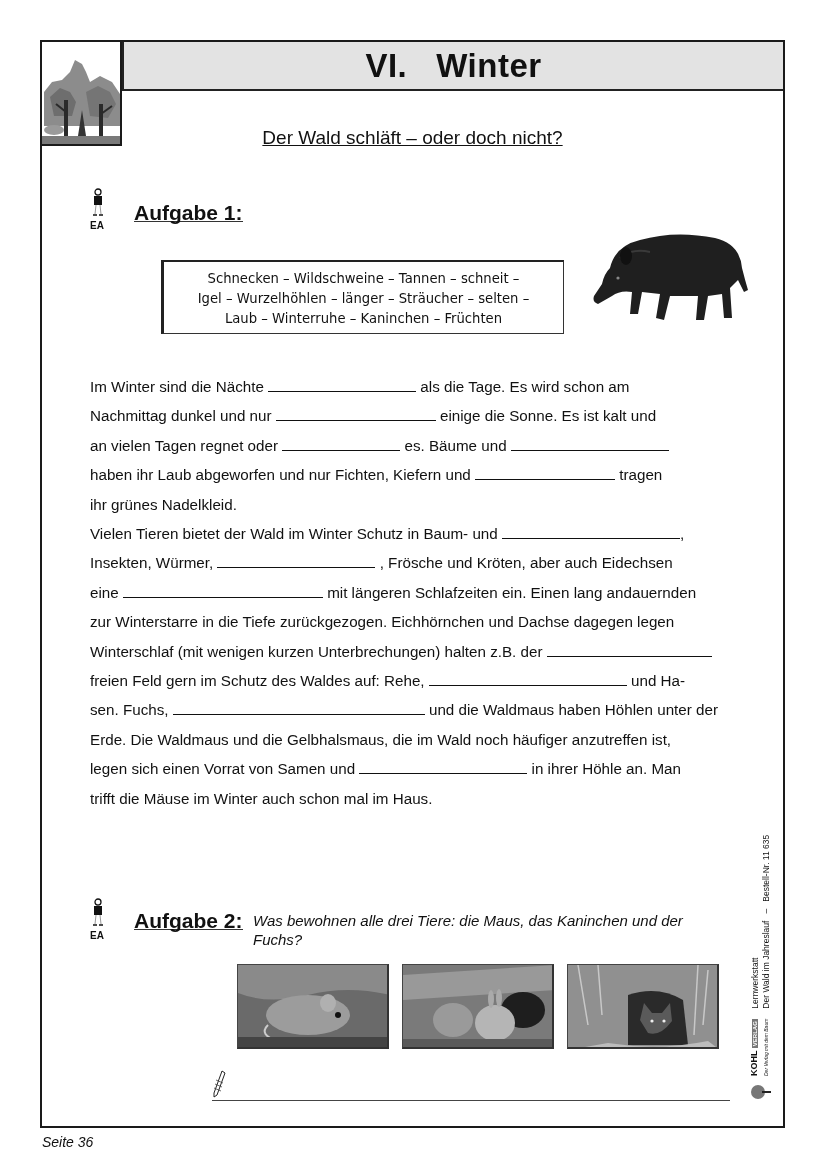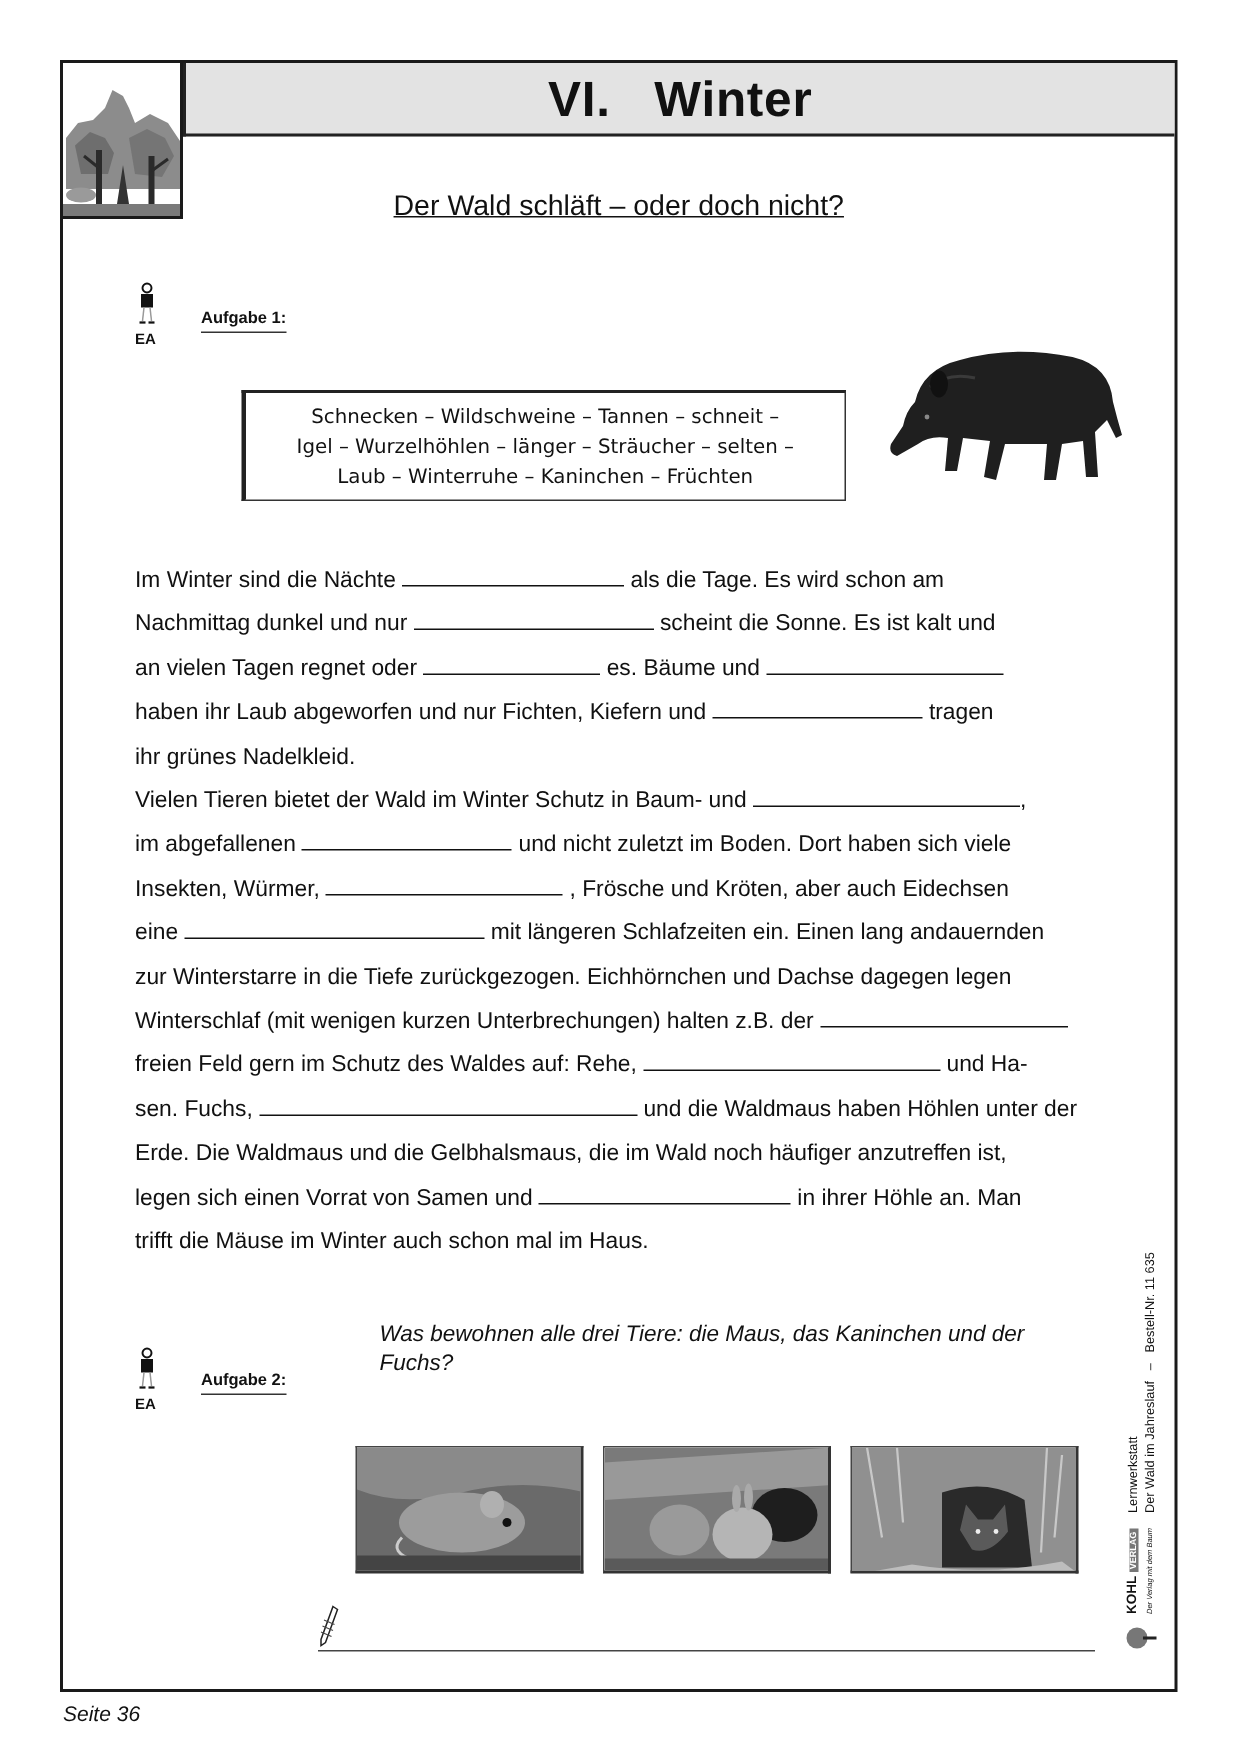--- a/index.html
+++ b/index.html
@@ -10,21 +10,21 @@
   .header-bar { position: absolute; left: 80px; top: 0; right: 0; height: 47px;
                 background: #e3e3e3; border-bottom: 2px solid #222; border-left: 2px solid #222;
                 display: flex; align-items: center; justify-content: center; }
   .header-title { font-size: 33px; font-weight: bold; letter-spacing: 0.5px; }
   .logo-box { position: absolute; left: -2px; top: -2px; width: 82px; height: 106px;
               border: 2px solid #1a1a1a; background: #fff; box-sizing: border-box; overflow: hidden; }
   .subtitle { position: absolute; left: 0; right: 0; top: 85px; text-align: center;
               font-size: 19px; text-decoration: underline; }
   .ea { position: absolute; left: 48px; width: 20px; text-align: left; }
   .ea-label { font-size: 10px; font-weight: bold; display: block; margin-top: -2px; }
-  .task-label { position: absolute; left: 92px; font-size: 11px; font-weight: bold;
+  .task-label { position: absolute; left: 92px; font-size: 21px; font-weight: bold;
                 border-bottom: 1.5px solid #333; line-height: 17px; }
   .task-text { position: absolute; left: 211px; font-size: 15px; font-style: italic; line-height: 19px; }
   .wordbox { position: absolute; left: 119px; top: 218px; width: 403px; height: 74px;
              border: 1px solid #333; border-left: 3px solid #222; border-top: 2px solid #222;
              box-sizing: border-box; text-align: center; font-family: "DejaVu Sans", sans-serif;
              font-size: 13.2px; line-height: 20px; padding-top: 7px; }
   .boar { position: absolute; left: 548px; top: 176px; width: 165px; height: 110px; }
   .infotext { position: absolute; left: 48px; top: 330px; width: 660px;
               font-size: 15.2px; line-height: 29.4px; }
   .infotext p { margin: 0; }
@@ -87,26 +87,25 @@
     <svg width="165" height="110" viewBox="0 0 165 110">
       <path d="M20 50 Q25 28 50 22 Q85 12 125 20 Q150 26 152 50 Q155 62 158 72 L154 74 L148 62 L140 70 L142 100 L134 100 L132 76 L118 78 L114 102 L106 102 L108 78 L80 78 L74 102 L66 100 L70 76 L52 74 L48 96 L40 96 L42 74 Q30 72 22 78 L8 86 Q2 84 4 78 L12 66 Q14 56 20 50 Z" fill="#1f1f1f"></path>
       <path d="M30 40 Q42 30 60 34" stroke="#3a3a3a" stroke-width="2" fill="none"></path>
       <ellipse cx="36" cy="38" rx="6" ry="9" fill="#111"></ellipse>
       <circle cx="28" cy="60" r="1.6" fill="#888"></circle>
     </svg>
   </div>
 
   <div class="infotext" id="infotext">
       <p><span style="white-space: pre;">Im Winter sind die Nächte </span><span class="blank" style="width: 148px;"></span><span style="white-space: pre;"> als die Tage. Es wird schon am</span></p>
-      <p><span style="white-space: pre;">Nachmittag dunkel und nur </span><span class="blank" style="width: 160px;"></span><span style="white-space: pre;"> scheint die Sonne. Es ist kalt und</span></p>
+      <p><span style="white-space: pre;">Nachmittag dunkel und nur </span><span class="blank" style="width: 160px;"></span><span style="white-space: pre;"> einige die Sonne. Es ist kalt und</span></p>
       <p><span style="white-space: pre;">an vielen Tagen regnet oder </span><span class="blank" style="width: 118px;"></span><span style="white-space: pre;"> es. Bäume und </span><span class="blank" style="width: 158px;"></span></p>
       <p><span style="white-space: pre;">haben ihr Laub abgeworfen und nur Fichten, Kiefern und </span><span class="blank" style="width: 140px;"></span><span style="white-space: pre;"> tragen</span></p>
       <p><span style="white-space: pre;">ihr grünes Nadelkleid.</span></p>
       <p><span style="white-space: pre;">Vielen Tieren bietet der Wald im Winter Schutz in Baum- und </span><span class="blank" style="width: 178px;"></span><span style="white-space: pre;">,</span></p>
-      <p><span style="white-space: pre;">im abgefallenen </span><span class="blank" style="width: 140px;"></span><span style="white-space: pre;"> und nicht zuletzt im Boden. Dort haben sich viele</span></p>
       <p><span style="white-space: pre;">Insekten, Würmer, </span><span class="blank" style="width: 158px;"></span><span style="white-space: pre;"> , Frösche und Kröten, aber auch Eidechsen</span></p>
       <p><span style="white-space: pre;">eine </span><span class="blank" style="width: 200px;"></span><span style="white-space: pre;"> mit längeren Schlafzeiten ein. Einen lang andauernden</span></p>
       <p><span style="white-space: pre;">zur Winterstarre in die Tiefe zurückgezogen. Eichhörnchen und Dachse dagegen legen</span></p>
       <p><span style="white-space: pre;">Winterschlaf (mit wenigen kurzen Unterbrechungen) halten z.B. der </span><span class="blank" style="width: 165px;"></span></p>
       <p><span style="white-space: pre;">freien Feld gern im Schutz des Waldes auf: Rehe, </span><span class="blank" style="width: 198px;"></span><span style="white-space: pre;"> und Ha-</span></p>
       <p><span style="white-space: pre;">sen. Fuchs, </span><span class="blank" style="width: 252px;"></span><span style="white-space: pre;"> und die Waldmaus haben Höhlen unter der</span></p>
       <p><span style="white-space: pre; margin-top: 36px;">Erde. Die Waldmaus und die Gelbhalsmaus, die im Wald noch häufiger anzutreffen ist,</span></p>
       <p><span style="white-space: pre;">legen sich einen Vorrat von Samen und </span><span class="blank" style="width: 168px;"></span><span style="white-space: pre;"> in ihrer Höhle an. Man</span></p>
       <p><span style="white-space: pre;">trifft die Mäuse im Winter auch schon mal im Haus.</span></p>
     </div>
@@ -116,21 +115,21 @@
       <circle cx="8" cy="4" r="3" fill="none" stroke="#111" stroke-width="1.3"></circle>
       <rect x="4" y="8" width="8" height="9" fill="#111"></rect>
       <line x1="6" y1="17" x2="5" y2="26" stroke="#999" stroke-width="1"></line>
       <line x1="10" y1="17" x2="11" y2="26" stroke="#999" stroke-width="1"></line>
       <line x1="3" y1="27" x2="7" y2="27" stroke="#111" stroke-width="1.5"></line>
       <line x1="9" y1="27" x2="13" y2="27" stroke="#111" stroke-width="1.5"></line>
     </svg>
     <span class="ea-label">EA</span>
   </div>
   <div class="task-label" style="top:870px;">Aufgabe 2:</div>
-  <div class="task-text" style="top:838px;">
+  <div class="task-text" style="top:869px;">
     <div>Was bewohnen alle drei Tiere: die Maus, das Kaninchen und der</div>
     <div>Fuchs?</div>
   </div>
 
   <div class="photos">
     <div class="photo">
       <svg width="152" height="85" viewBox="0 0 152 85">
         <rect width="152" height="85" fill="#6a6a6a"></rect>
         <path d="M0 0 L152 0 L152 30 Q110 20 70 30 Q30 40 0 28 Z" fill="#8a8a8a"></path>
         <ellipse cx="70" cy="50" rx="42" ry="20" fill="#9c9c9c"></ellipse>

